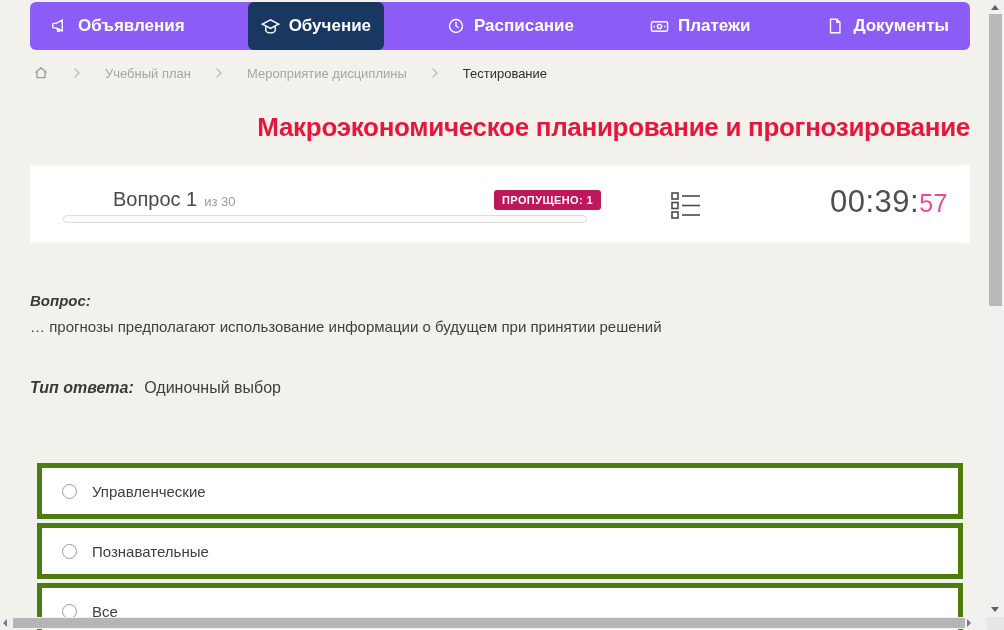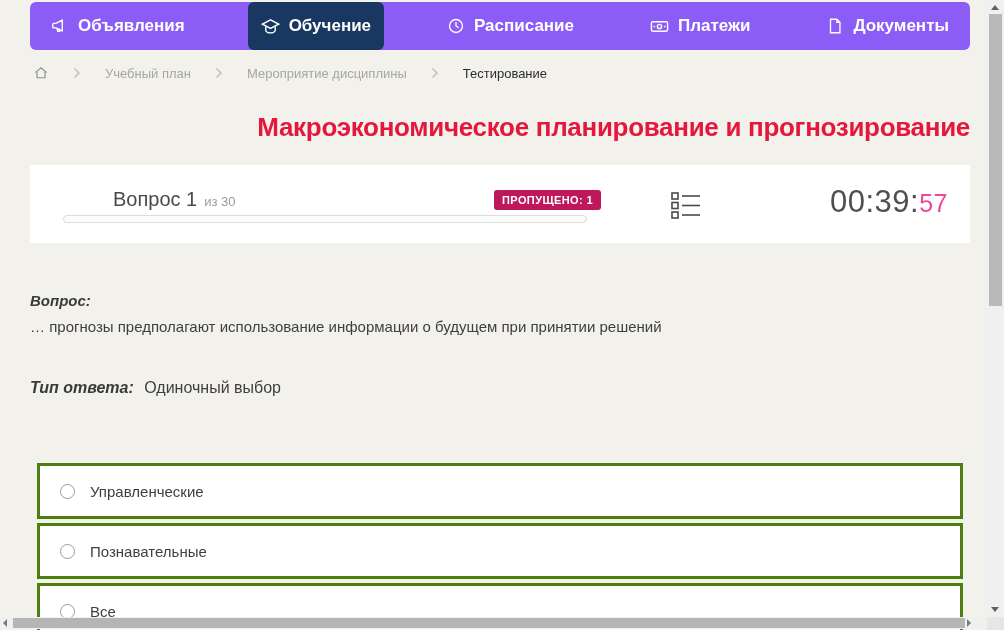--- a/index.html
+++ b/index.html
@@ -78,21 +78,21 @@
     position:absolute; left:30px; top:318px; width:930px;
     font-size:15px; color:#3f3f3f;
   }
   .q-type { position:absolute; left:30px; top:379px; font-size:16px; }
   .q-type .t-label { font-weight:bold; font-style:italic; color:#3a3a3a; }
   .q-type .t-value { margin-left:6px; color:#3f3f3f; }
   
   .options { position:absolute; left:37px; top:463px; width:926px; }
   .option {
     height:56px; margin-bottom:4px;
-    background:#fff; border:3px solid #4d7c0f;
+    background:#fff; border:5px solid #4d7c0f;
     display:flex; align-items:center; padding-left:20px; cursor:pointer;
   }
   .radio {
     width:15px; height:15px; flex:0 0 15px;
     border:1px solid #9b9b9b; border-radius:50%; background:#fff;
   }
   .option-label { margin-left:15px; font-size:15px; color:#3f3f3f; }
   
   .vscroll {
     position:absolute; right:0; top:0; width:17px; height:617px;

